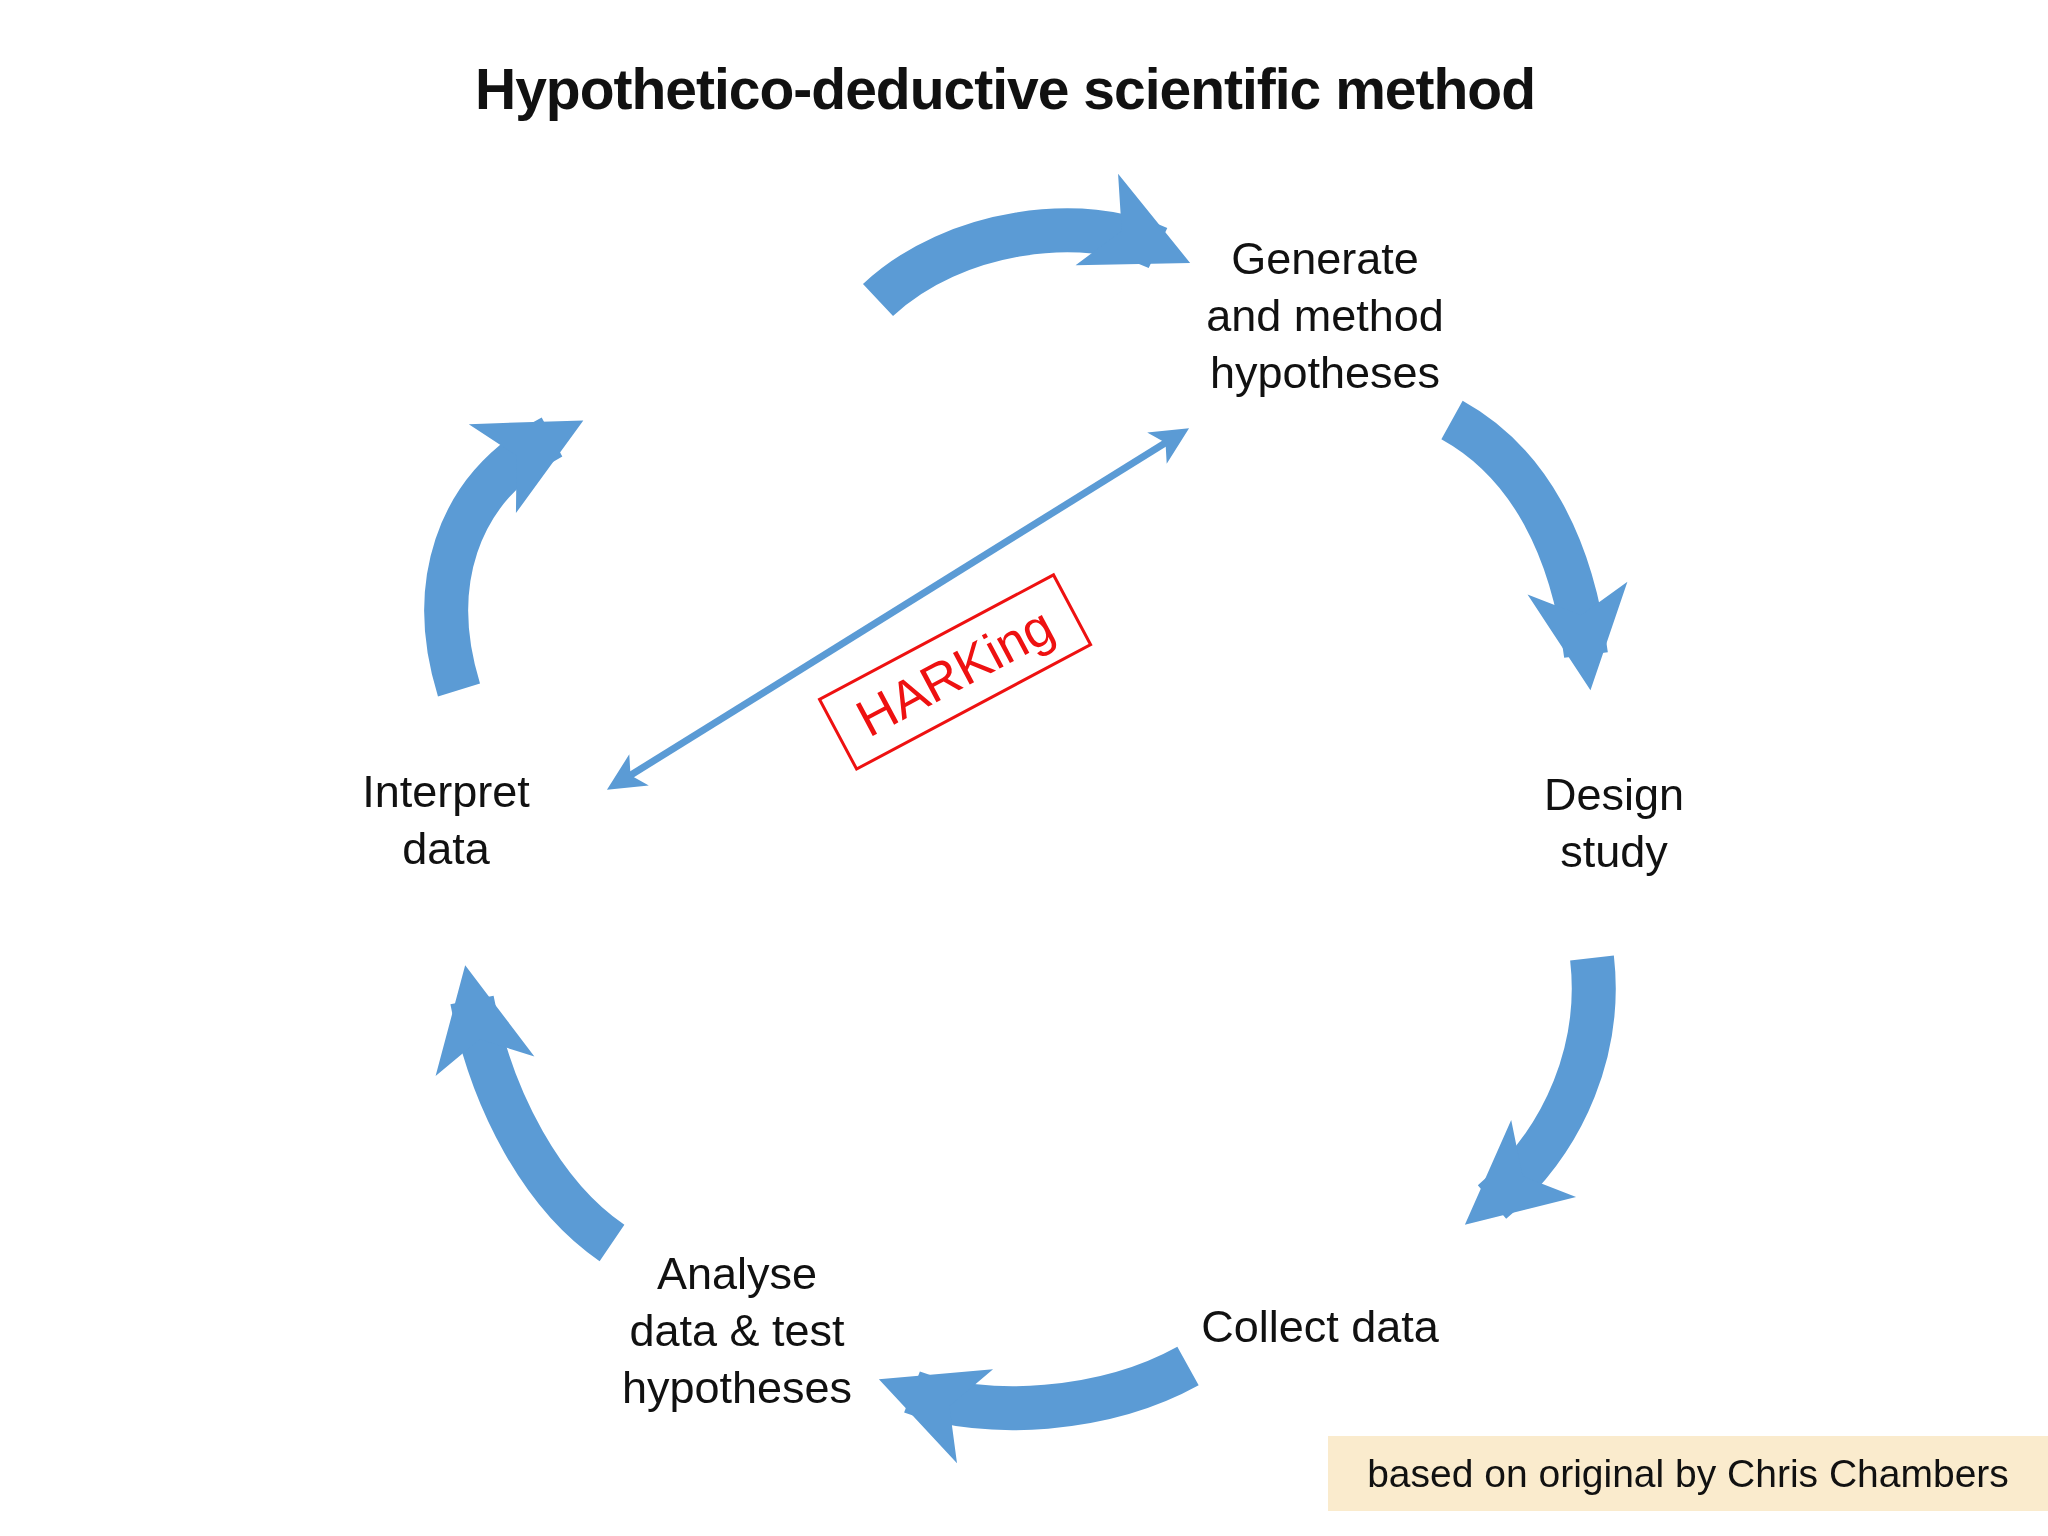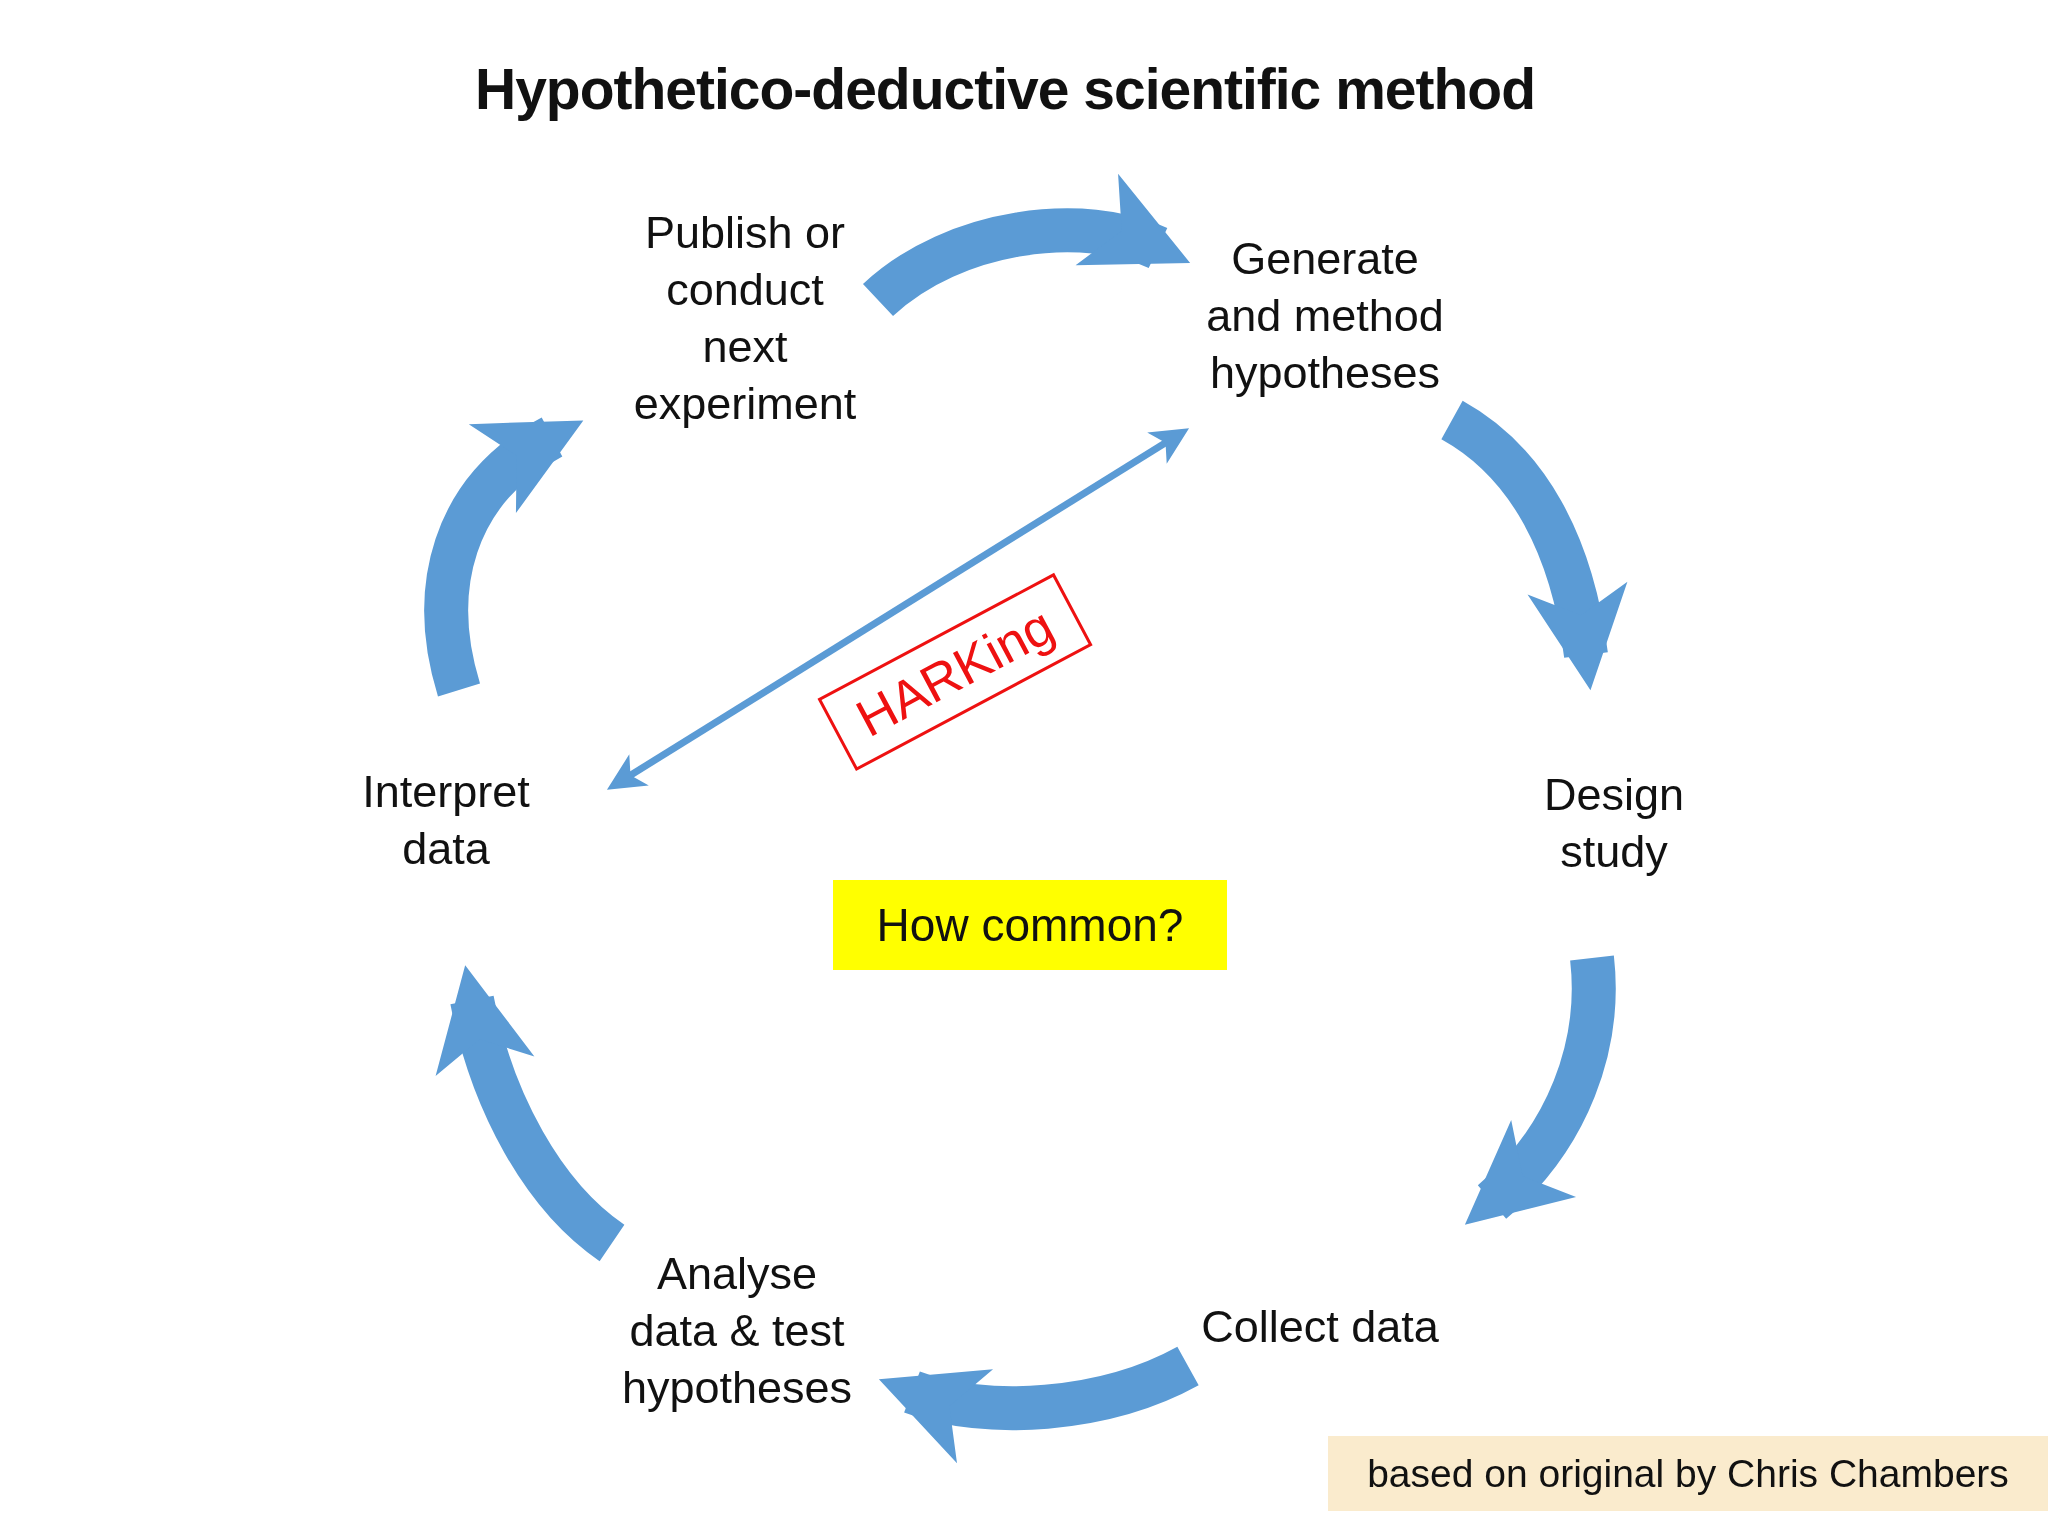--- a/index.html
+++ b/index.html
@@ -81,35 +81,30 @@
 
     <path class="thick" d="M 612 1243 C 543 1196, 492 1102, 472 1000" marker-end="url(#headBig)"></path>
 
     <path class="thick" d="M 459 690 C 428 590, 452 490, 552 437" marker-end="url(#headBig)"></path>
 
     <path class="thin" d="M 618 783 L 1178 435" marker-start="url(#headSmall)" marker-end="url(#headSmall)"></path>
   </svg>
 
   <h1 class="page-title">Hypothetico-deductive scientific method</h1>
 
-  <div class="node node-publish">Publish or
-conduct
-next
-experiment</div>
   <div class="node node-generate">Generate
 and method
 hypotheses</div>
   <div class="node node-collect">Collect data</div>
   <div class="node node-design">Design
 study</div>
   <div class="node node-analyse">Analyse
 data &amp; test
 hypotheses</div>
   <div class="node node-interpret">Interpret
 data</div>
 
   <div class="harking-box">HARKing</div>
 
-  <div class="question-box">How common?</div>
 
   <div class="attribution">based on original by Chris Chambers</div>
 
 </div>
 
 </body></html>

